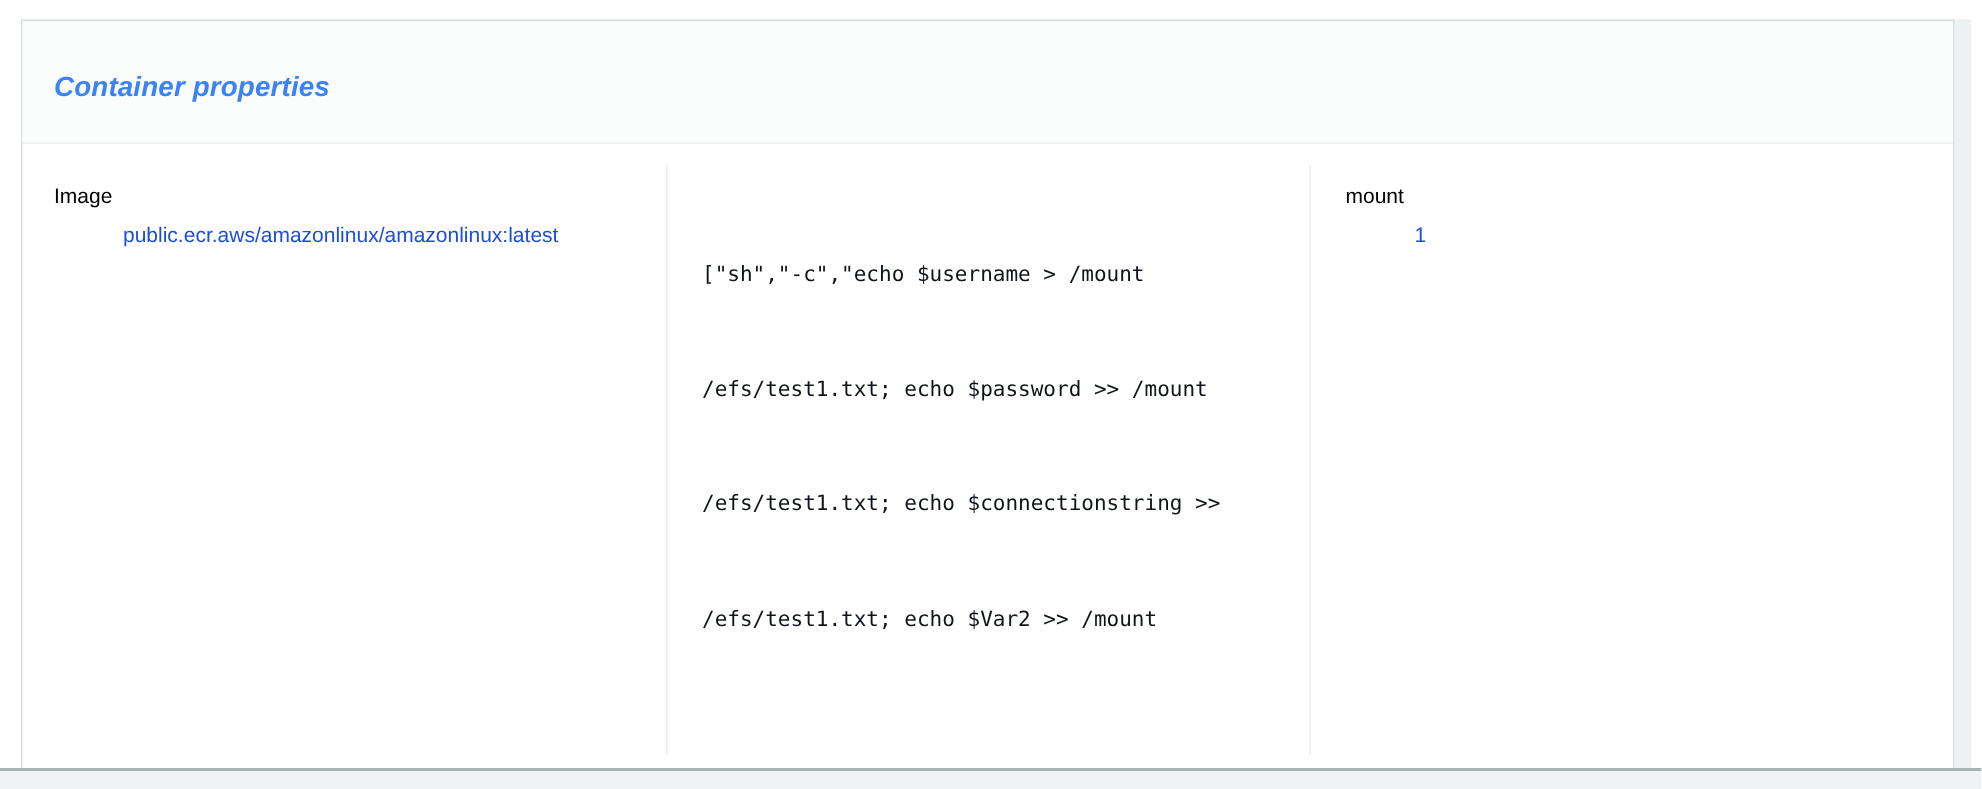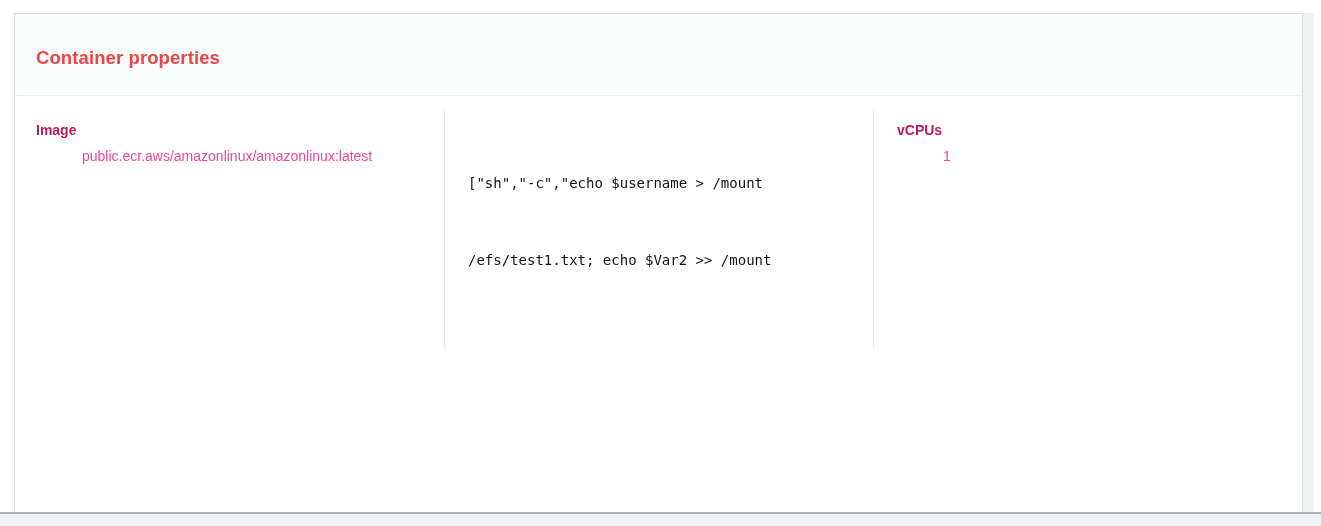--- a/index.html
+++ b/index.html
@@ -30,32 +30,33 @@
   }
   .card-header {
     padding: 33px 20px 26px 21px;
     background: #fbfcfc;
     border-bottom: 1px solid #ebeef0;
   }
   .card-title {
     font-size: 18.5px;
     font-weight: 700;
     line-height: 22px;
-    color: #ef4444;
+    color: #3b82f6;
     letter-spacing: 0.1px;
+    font-style: italic;
   }
   .card-body { padding-top: 14px; }
 
   .grid { display: grid; grid-template-columns: 1fr 1fr 1fr; }
   .cell { padding: 10px 20px 0 21px; }
   .cell + .cell { border-left: 1px solid #e9ebed; padding-left: 23px; }
   .row-1 { min-height: 200px; }
 
-  .label { color: #be185d; line-height: 20px; margin-bottom: 6px; font-weight: bold; }
-  .value { color: #ec4899; line-height: 20px; padding-left: 46px; }
+  .label { color: #000000; line-height: 20px; margin-bottom: 6px; }
+  .value { color: #1d4ed8; line-height: 20px; padding-left: 46px; }
 
   .mono {
     font-family: "DejaVu Sans Mono", monospace;
     font-size: 14px;
     line-height: 25.5px;
     color: #0f141a;
     white-space: pre;
   }
 </style>
 </head>
@@ -76,26 +77,28 @@
 
       <div class="grid row-1">
         <div class="cell">
           <div class="label">Image</div>
           <div class="value">public.ecr.aws/amazonlinux/amazonlinux:latest</div>
         </div>
 
         <div class="cell">
           <div class="mono">
             <div>["sh","-c","echo $username &gt; /mount</div>
+            <div>/efs/test1.txt; echo $password &gt;&gt; /mount</div>
+            <div>/efs/test1.txt; echo $connectionstring &gt;&gt;</div>
             <div>/efs/test1.txt; echo $Var2 &gt;&gt; /mount</div>
             
           </div>
         </div>
 
         <div class="cell">
-          <div class="label">vCPUs</div>
+          <div class="label">mount</div>
           <div class="value">1</div>
         </div>
       </div>
 
     </div>
   </div>
 </div>
 
 </body></html>

